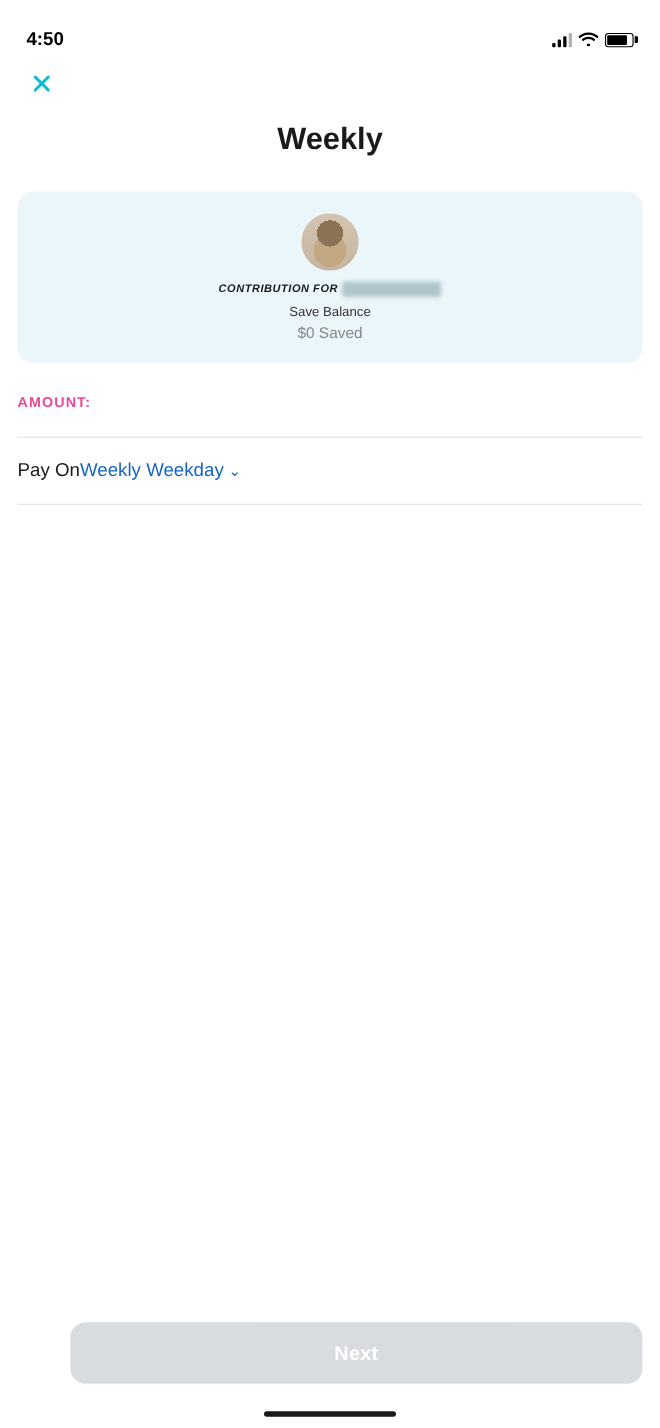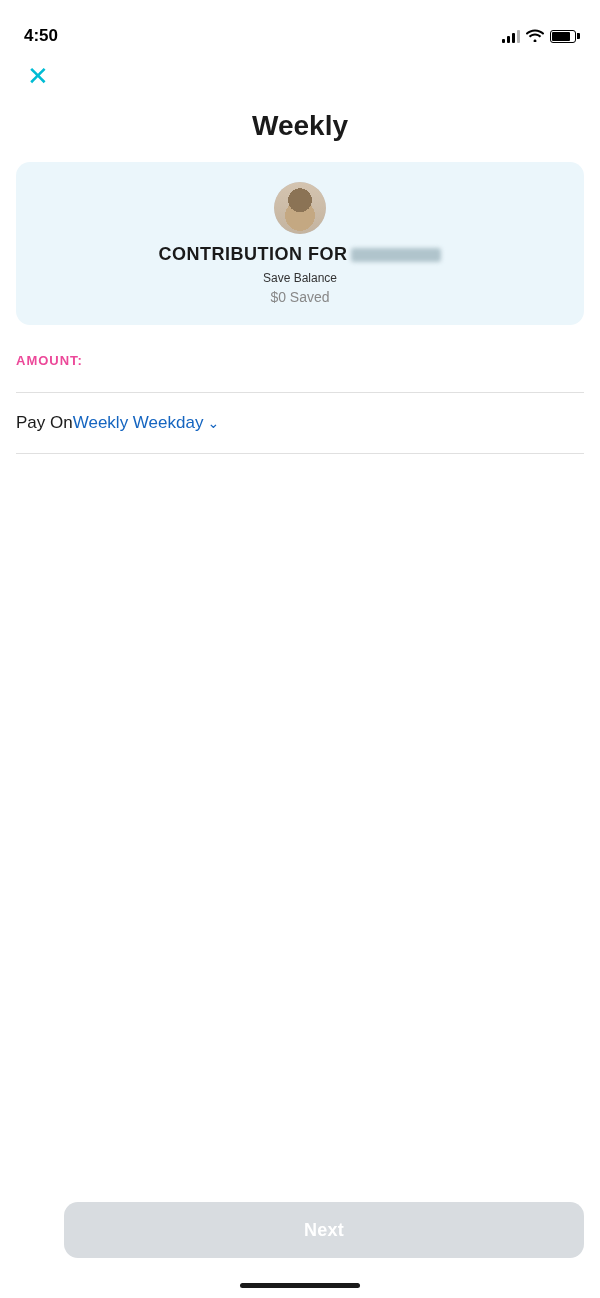--- a/index.html
+++ b/index.html
@@ -105,21 +105,21 @@
       font-weight: 400;
       line-height: 1;
     }
 
     
     .page-title {
       text-align: center;
       font-size: 28px;
       font-weight: 700;
       color: #1a1a1a;
-      margin: 8px 0 20px;
+      margin: 8px 0 32px;
     }
 
     
     .contribution-card {
       background: #EBF6FB;
       border-radius: 14px;
       margin: 0 16px 28px;
       padding: 20px 16px 20px;
       display: flex;
       flex-direction: column;
@@ -142,25 +142,26 @@
       height: 52px;
       background:
         radial-gradient(circle at 50% 35%, #8B7355 28%, transparent 28%),
         radial-gradient(circle at 50% 65%, #C4A882 35%, transparent 35%),
         linear-gradient(#d4c4b0, #c4b4a0);
       border-radius: 50%;
       filter: blur(0.5px);
     }
 
     .contribution-label {
-      font-size: 18px;
+      font-size: 10px;
       font-weight: 700;
       color: #1a1a1a;
       letter-spacing: 0.5px;
       text-align: center;
+      font-style: italic;
     }
 
     .blurred-name {
       display: inline-block;
       width: 90px;
       height: 14px;
       background: #b0c4cc;
       border-radius: 3px;
       vertical-align: middle;
       margin-left: 4px;

